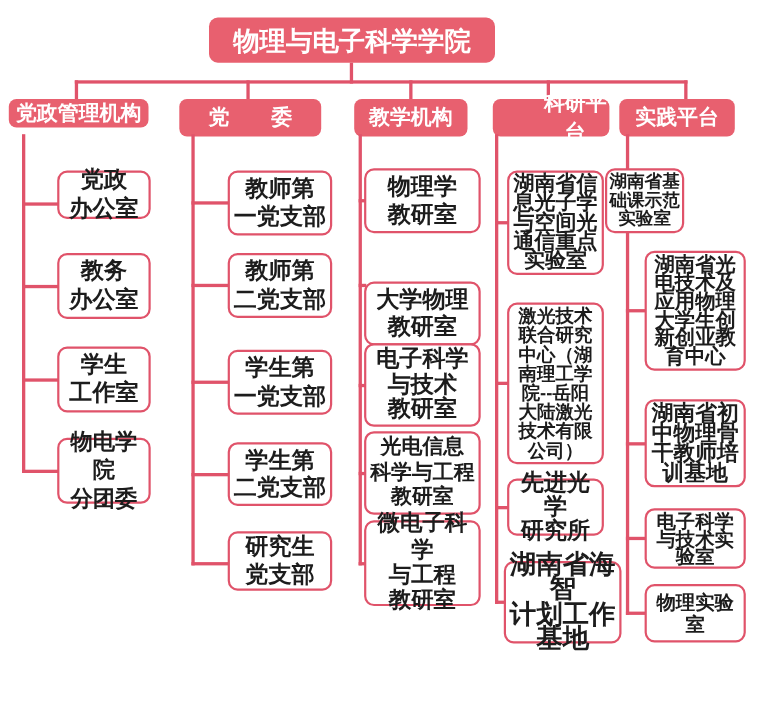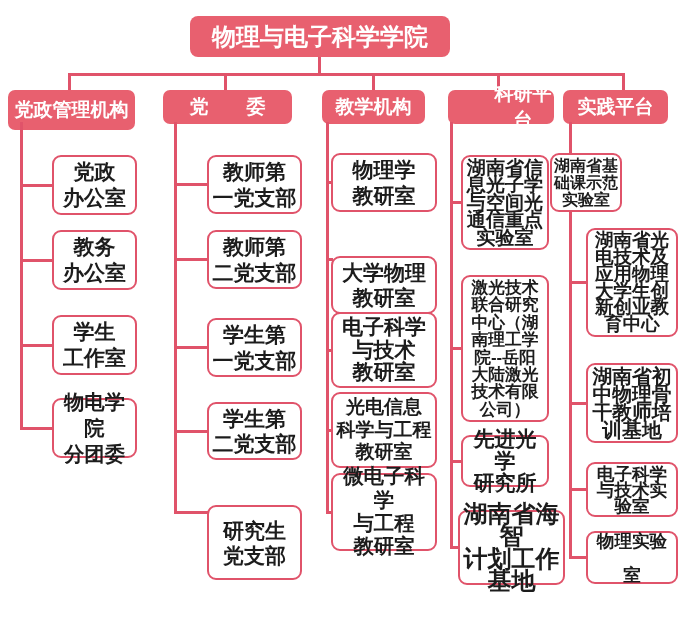--- a/index.html
+++ b/index.html
@@ -29,24 +29,24 @@
 </style>
 </head>
 <body>
 
 <div class="canvas">
   <div class="node root-box">物理与电子科学学院</div>
   <div id="chart">
       <div class="cline" style="left: 318px; top: 57px; width: 3px; height: 19px;"></div>
       <div class="cline" style="left: 68px; top: 73px; width: 557px; height: 3px;"></div>
       <div class="cline" style="left: 68px; top: 73px; width: 3px; height: 17px;"></div>
-      <div class="node header-box" style="left: 8px; top: 90px; width: 127px; height: 40px;">党政管理机构</div>
+      <div class="node header-box" style="left: 8px; top: 90px; width: 127px; height: 26px;">党政管理机构</div>
       <div class="cline" style="left: 20px; top: 122px; width: 3px; height: 307.5px;"></div>
       <div class="cline" style="left: 20px; top: 184px; width: 34px; height: 3px;"></div>
-      <div class="node child-box" style="left: 52px; top: 155px; width: 85px; height: 60px; font-size: 21px; line-height: 26px;">党政
+      <div class="node child-box" style="left: 52px; top: 155px; width: 85px; height: 44px; font-size: 21px; line-height: 26px;">党政
 办公室</div>
       <div class="cline" style="left: 20px; top: 259px; width: 34px; height: 3px;"></div>
       <div class="node child-box" style="left: 52px; top: 230px; width: 85px; height: 60px; font-size: 21px; line-height: 26px;">教务
 办公室</div>
       <div class="cline" style="left: 20px; top: 344px; width: 34px; height: 3px;"></div>
       <div class="node child-box" style="left: 52px; top: 315px; width: 85px; height: 60px; font-size: 21px; line-height: 26px;">学生
 工作室</div>
       <div class="cline" style="left: 20px; top: 427px; width: 34px; height: 3px;"></div>
       <div class="node child-box" style="left: 52px; top: 398px; width: 85px; height: 60px; font-size: 20.3px; line-height: 26px;">物电学院
 分团委</div>
@@ -59,21 +59,21 @@
       <div class="cline" style="left: 174px; top: 258px; width: 35px; height: 3px;"></div>
       <div class="node child-box" style="left: 207px; top: 230px; width: 95px; height: 59px; font-size: 21px; line-height: 25.5px;">教师第
 二党支部</div>
       <div class="cline" style="left: 174px; top: 346px; width: 35px; height: 3px;"></div>
       <div class="node child-box" style="left: 207px; top: 318px; width: 95px; height: 59px; font-size: 21px; line-height: 25.5px;">学生第
 一党支部</div>
       <div class="cline" style="left: 174px; top: 430px; width: 35px; height: 3px;"></div>
       <div class="node child-box" style="left: 207px; top: 402px; width: 95px; height: 58px; font-size: 21px; line-height: 25px;">学生第
 二党支部</div>
       <div class="cline" style="left: 174px; top: 511px; width: 35px; height: 3px;"></div>
-      <div class="node child-box" style="left: 207px; top: 505px; width: 95px; height: 75px; font-size: 21px; line-height: 25px;">研究生
+      <div class="node child-box" style="left: 207px; top: 483px; width: 95px; height: 54px; font-size: 21px; line-height: 25px;">研究生
 党支部</div>
       <div class="cline" style="left: 372px; top: 73px; width: 3px; height: 17px;"></div>
       <div class="node header-box" style="left: 322px; top: 90px; width: 103px; height: 34px;">教学机构</div>
       <div class="cline" style="left: 326px; top: 122px; width: 3px; height: 391.5px;"></div>
       <div class="cline" style="left: 326px; top: 181px; width: 7px; height: 3px;"></div>
       <div class="node child-box" style="left: 331px; top: 153px; width: 106px; height: 59px; font-size: 21px; line-height: 25.5px;">物理学
 教研室</div>
       <div class="cline" style="left: 326px; top: 258px; width: 7px; height: 3px;"></div>
       <div class="node child-box" style="left: 331px; top: 230px; width: 106px; height: 58px; font-size: 21px; line-height: 25px; margin-top: 26px;">大学物理
 教研室</div>
@@ -131,15 +131,15 @@
       <div class="cline" style="left: 569px; top: 402px; width: 19px; height: 3px;"></div>
       <div class="node child-box" style="left: 586px; top: 363px; width: 92px; height: 80px; font-size: 19.8px; line-height: 18px;">湖南省初
 中物理骨
 干教师培
 训基地</div>
       <div class="cline" style="left: 569px; top: 488px; width: 19px; height: 3px;"></div>
       <div class="node child-box" style="left: 586px; top: 462px; width: 92px; height: 55px; font-size: 17.6px; line-height: 16px;">电子科学
 与技术实
 验室</div>
       <div class="cline" style="left: 569px; top: 556px; width: 19px; height: 3px;"></div>
-      <div class="node child-box" style="left: 586px; top: 531px; width: 92px; height: 53px; font-size: 17.6px; line-height: 34px;">物理实验室</div>
+      <div class="node child-box" style="left: 586px; top: 531px; width: 92px; height: 53px; font-size: 17.6px; line-height: 20px;">物理实验室</div>
     </div>
 </div>
 
 </body></html>

